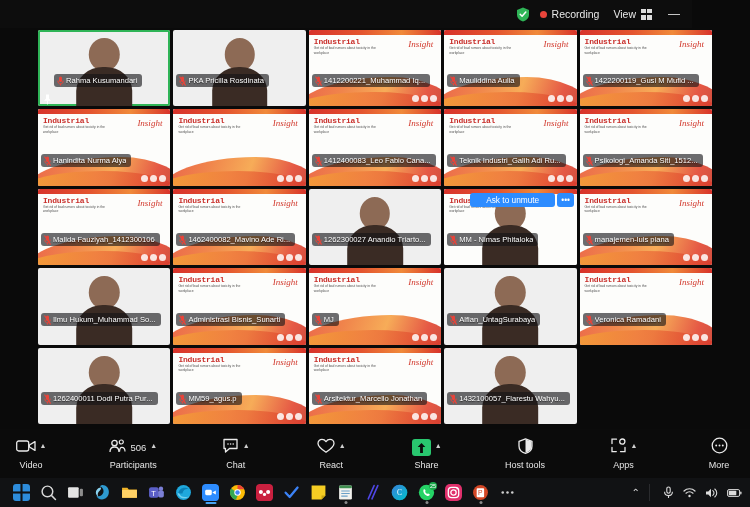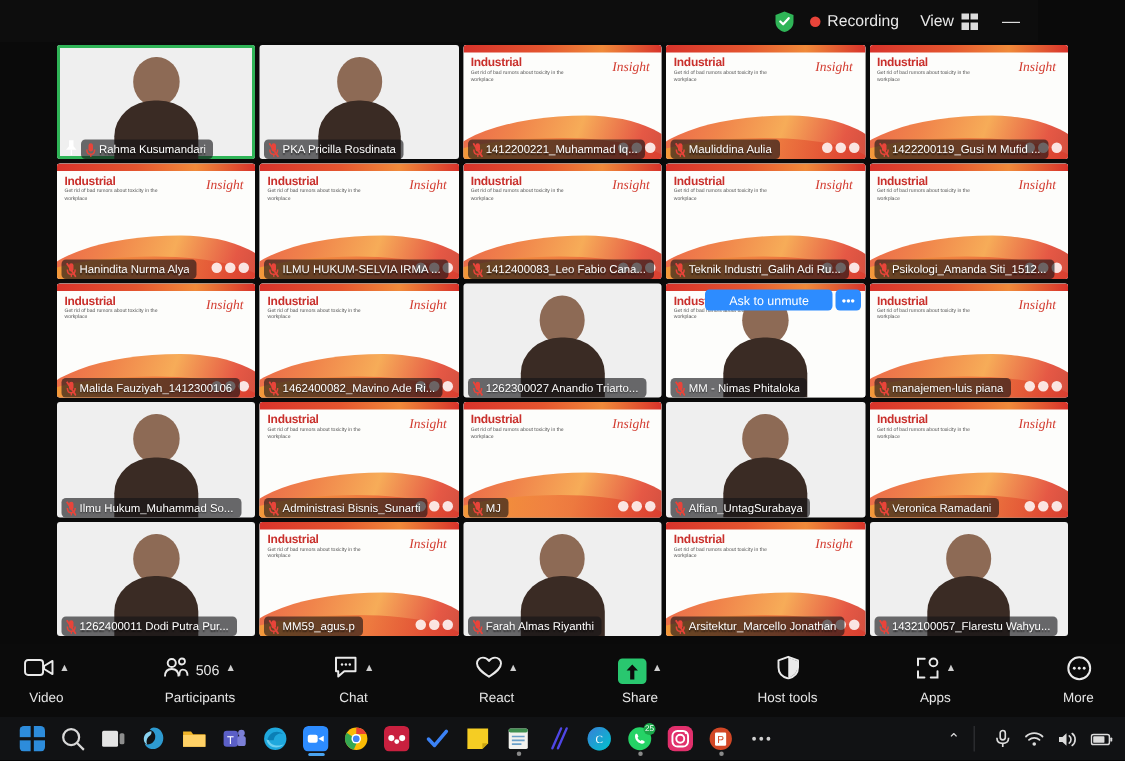--- a/index.html
+++ b/index.html
@@ -55,20 +55,21 @@
     background: #fdfdfb;
   }
   .slide .red-top {
     position: absolute; top: 0; left: 0; right: 0; height: 5px;
     background: linear-gradient(90deg,#d8332b 0%,#e4552f 40%,#f08a3a 70%,#d8332b 100%);
   }
   .slide .ttl {
     position: absolute; left: 5px; top: 7px;
     font-size: 8px; font-weight: bold; color: #c9302c;
     letter-spacing: -0.2px;
+    font-family: Liberation Mono, monospace;
   }
   .slide .sub {
     position: absolute; left: 5px; top: 16px; width: 62px;
     font-size: 3.4px; color: #555; line-height: 1.35;
   }
   .slide .script {
     position: absolute; right: 8px; top: 9px;
     font-size: 9px; color: #d23a2e; font-style: italic;
     font-family: "Liberation Serif", serif;
   }
@@ -97,21 +98,21 @@
     background: #3a2b24; border-radius: 48% 48% 0 0 / 60% 60% 0 0;
   }
   .cam .head {
     position: absolute; left: 50%; bottom: 46%; transform: translateX(-50%);
     width: 23%; padding-bottom: 25%;
     background: #8d6a55; border-radius: 50%;
   }
 
   
   .namebar {
-    position: absolute; left: 3px; bottom: 0;
+    position: absolute; left: 3px; bottom: 19px;
     max-width: calc(100% - 8px);
     height: 13px;
     display: flex; align-items: center; gap: 3px;
     padding: 0 5px 0 3px;
     background: rgba(20,20,22,0.62);
     border-radius: 3px; z-index: 6;
   }
   .mic {
     flex: 0 0 auto; width: 6px; height: 9px; position: relative;
   }
@@ -363,31 +364,20 @@
           <div class="sub">Get rid of bad rumors about toxicity in the workplace</div>
           <div class="script">Insight</div>
           <div class="wave"></div>
           <div class="wave2"></div>
           <div class="logos">
             <span></span>
             <span></span>
             <span></span>
           </div>
         </div>
-        <div class="namebar">
-          <span class="mic">
-            <svg width="7" height="10" viewBox="0 0 7 10">
-              <rect x="2" y="0.5" width="3" height="5.5" rx="1.5" fill="#e8443a"></rect>
-              <path d="M0.9 4.6 C0.9 7 2 7.9 3.5 7.9 C5 7.9 6.1 7 6.1 4.6" stroke="#e8443a" stroke-width="1" fill="none"></path>
-              <rect x="3.1" y="7.6" width="0.9" height="2" fill="#e8443a"></rect>
-              <line x1="0.5" y1="0.5" x2="6.6" y2="9.6" stroke="#e8443a" stroke-width="1.2"></line>
-            </svg>
-          </span>
-          <span class="nm">ILMU HUKUM-SELVIA IRMA ...</span>
-        </div>
       </div>
       <div class="tile">
         <div class="slide">
           <div class="red-top"></div>
           <div class="ttl">Industrial</div>
           <div class="sub">Get rid of bad rumors about toxicity in the workplace</div>
           <div class="script">Insight</div>
           <div class="wave"></div>
           <div class="wave2"></div>
           <div class="logos">
@@ -727,37 +717,20 @@
         <div class="namebar">
           <span class="mic">
             <svg width="7" height="10" viewBox="0 0 7 10">
               <rect x="2" y="0.5" width="3" height="5.5" rx="1.5" fill="#e8443a"></rect>
               <path d="M0.9 4.6 C0.9 7 2 7.9 3.5 7.9 C5 7.9 6.1 7 6.1 4.6" stroke="#e8443a" stroke-width="1" fill="none"></path>
               <rect x="3.1" y="7.6" width="0.9" height="2" fill="#e8443a"></rect>
               <line x1="0.5" y1="0.5" x2="6.6" y2="9.6" stroke="#e8443a" stroke-width="1.2"></line>
             </svg>
           </span>
           <span class="nm">MM59_agus.p</span>
-        </div>
-      </div>
-      <div class="tile">
-        <div class="cam">
-          <div class="head"></div>
-          <div class="person"></div>
-        </div>
-        <div class="namebar">
-          <span class="mic">
-            <svg width="7" height="10" viewBox="0 0 7 10">
-              <rect x="2" y="0.5" width="3" height="5.5" rx="1.5" fill="#e8443a"></rect>
-              <path d="M0.9 4.6 C0.9 7 2 7.9 3.5 7.9 C5 7.9 6.1 7 6.1 4.6" stroke="#e8443a" stroke-width="1" fill="none"></path>
-              <rect x="3.1" y="7.6" width="0.9" height="2" fill="#e8443a"></rect>
-              <line x1="0.5" y1="0.5" x2="6.6" y2="9.6" stroke="#e8443a" stroke-width="1.2"></line>
-            </svg>
-          </span>
-          <span class="nm">Farah Almas Riyanthi</span>
         </div>
       </div>
       <div class="tile">
         <div class="slide">
           <div class="red-top"></div>
           <div class="ttl">Industrial</div>
           <div class="sub">Get rid of bad rumors about toxicity in the workplace</div>
           <div class="script">Insight</div>
           <div class="wave"></div>
           <div class="wave2"></div>

